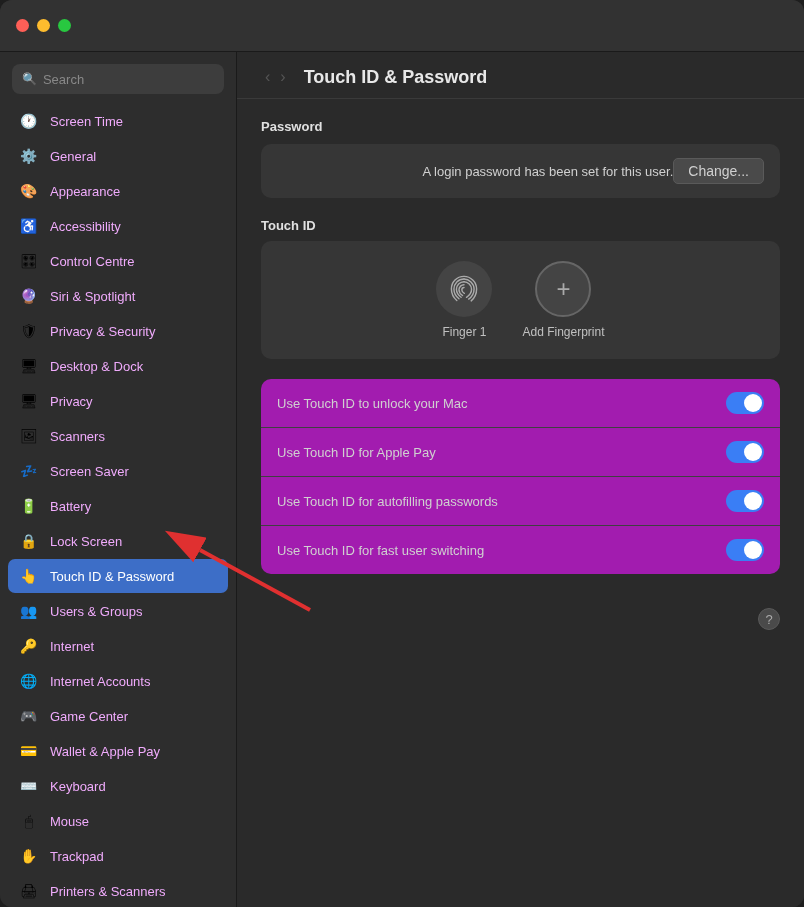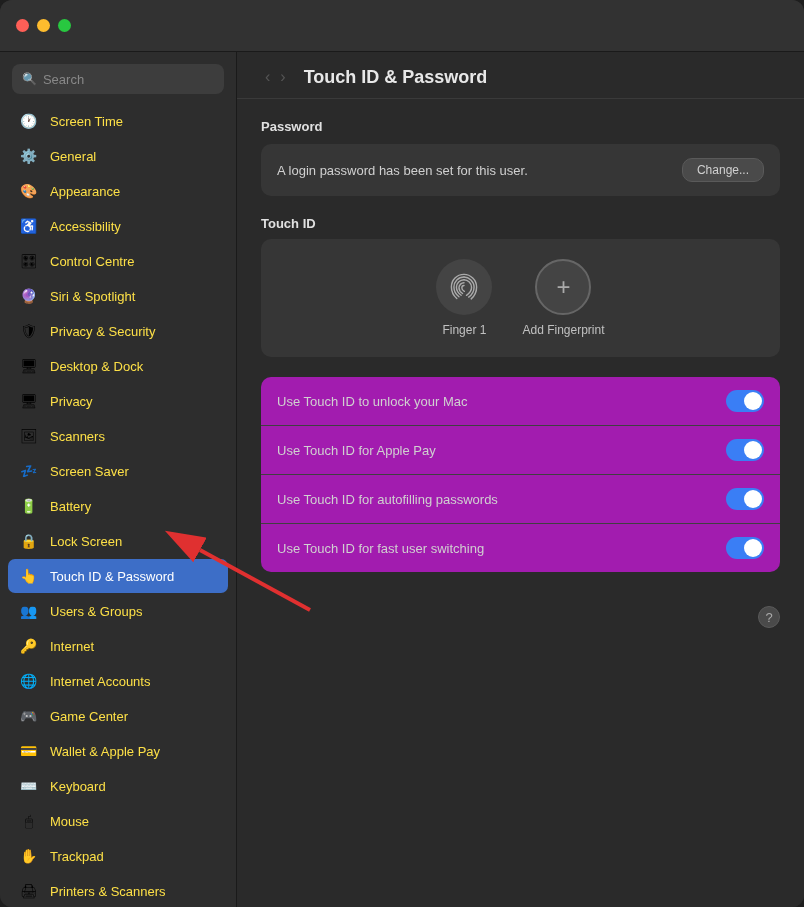--- a/index.html
+++ b/index.html
@@ -123,21 +123,21 @@
       height: 22px;
       border-radius: 5px;
       display: flex;
       align-items: center;
       justify-content: center;
       font-size: 14px;
       flex-shrink: 0;
     }
 
     .sidebar-item-label {
-      color: #fde047;
+      color: #f0abfc;
       font-size: 13px;
       white-space: nowrap;
     }
 
     .sidebar-item.active .sidebar-item-label {
       color: #fff;
       font-weight: 500;
     }
 
     
@@ -202,35 +202,35 @@
     .section-card {
       background: #363636;
       border-radius: 10px;
       margin-bottom: 20px;
       overflow: hidden;
     }
 
     .password-row {
       display: flex;
       align-items: center;
-      justify-content: space-between;
+      justify-content: flex-end;
       padding: 14px 16px;
     }
 
     .password-text {
       color: #d0d0d0;
       font-size: 13px;
     }
 
     .change-btn {
       background: #4a4a4a;
       border: 1px solid #5a5a5a;
-      border-radius: 10px;
+      border-radius: 5px;
       color: #d0d0d0;
-      font-size: 12px;
+      font-size: 14px;
       padding: 4px 14px;
       cursor: pointer;
     }
 
     
     .touchid-header {
       margin-bottom: 8px;
     }
 
     .touchid-title {

